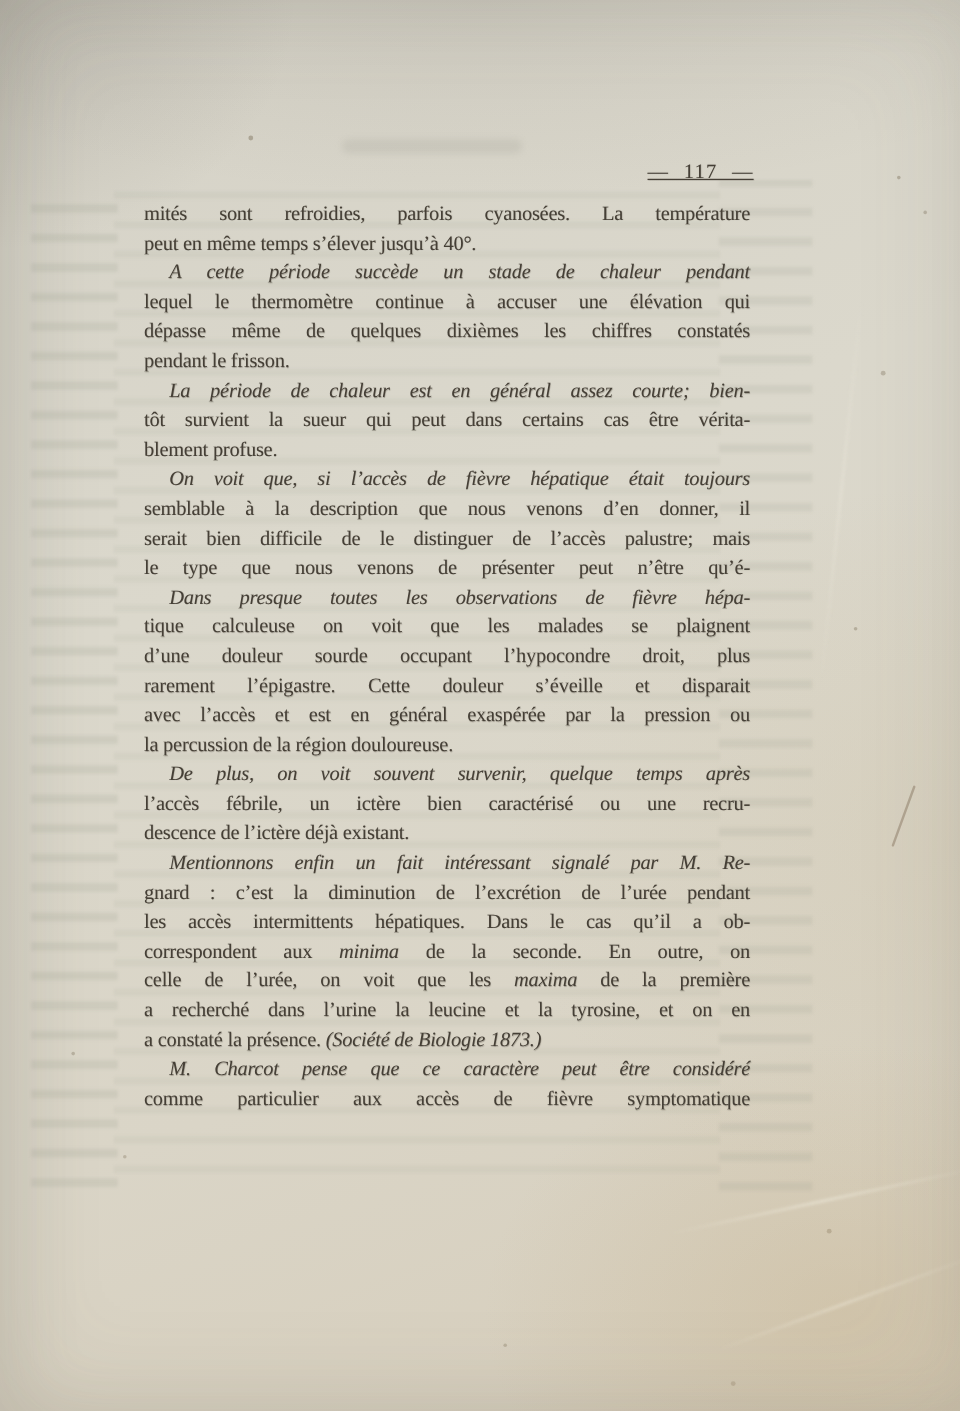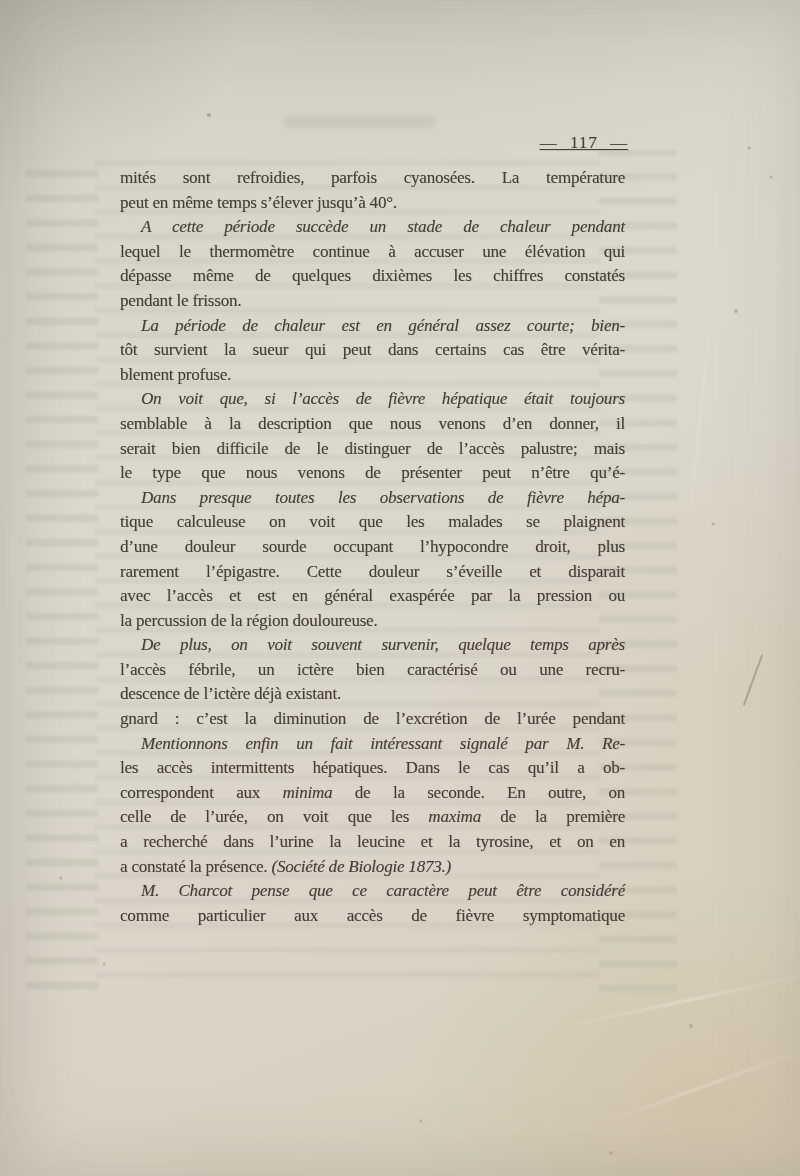--- a/index.html
+++ b/index.html
@@ -167,22 +167,22 @@
       <div class="line"><span>le type que nous venons de présenter peut n’être qu’é-</span></div>
       <div class="line indent"><span>Dans presque toutes les observations de fièvre hépa-</span></div>
       <div class="line"><span>tique calculeuse on voit que les malades se plaignent</span></div>
       <div class="line"><span>d’une douleur sourde occupant l’hypocondre droit, plus</span></div>
       <div class="line"><span>rarement l’épigastre. Cette douleur s’éveille et disparait</span></div>
       <div class="line"><span>avec l’accès et est en général exaspérée par la pression ou</span></div>
       <div class="line end"><span>la percussion de la région douloureuse.</span></div>
       <div class="line indent"><span>De plus, on voit souvent survenir, quelque temps après</span></div>
       <div class="line"><span>l’accès fébrile, un ictère bien caractérisé ou une recru-</span></div>
       <div class="line end"><span>descence de l’ictère déjà existant.</span></div>
+      <div class="line indent"><span>Mentionnons enfin un fait intéressant signalé par M. Re-</span></div>
       <div class="line"><span>gnard : c’est la diminution de l’excrétion de l’urée pendant</span></div>
-      <div class="line indent"><span>Mentionnons enfin un fait intéressant signalé par M. Re-</span></div>
       <div class="line"><span>les accès intermittents hépatiques. Dans le cas qu’il a ob-</span></div>
       <div class="line"><span>correspondent aux </span><span class="it">minima</span><span> de la seconde. En outre, on</span></div>
       <div class="line"><span>celle de l’urée, on voit que les </span><span class="it">maxima</span><span> de la première</span></div>
       <div class="line"><span>a recherché dans l’urine la leucine et la tyrosine, et on en</span></div>
       <div class="line end"><span>a constaté la présence. </span><span class="it">(Société de Biologie 1873.)</span></div>
       <div class="line indent"><span>M. Charcot pense que ce caractère peut être considéré</span></div>
       <div class="line"><span>comme particulier aux accès de fièvre symptomatique</span></div>
     </div>
 
 </div>

